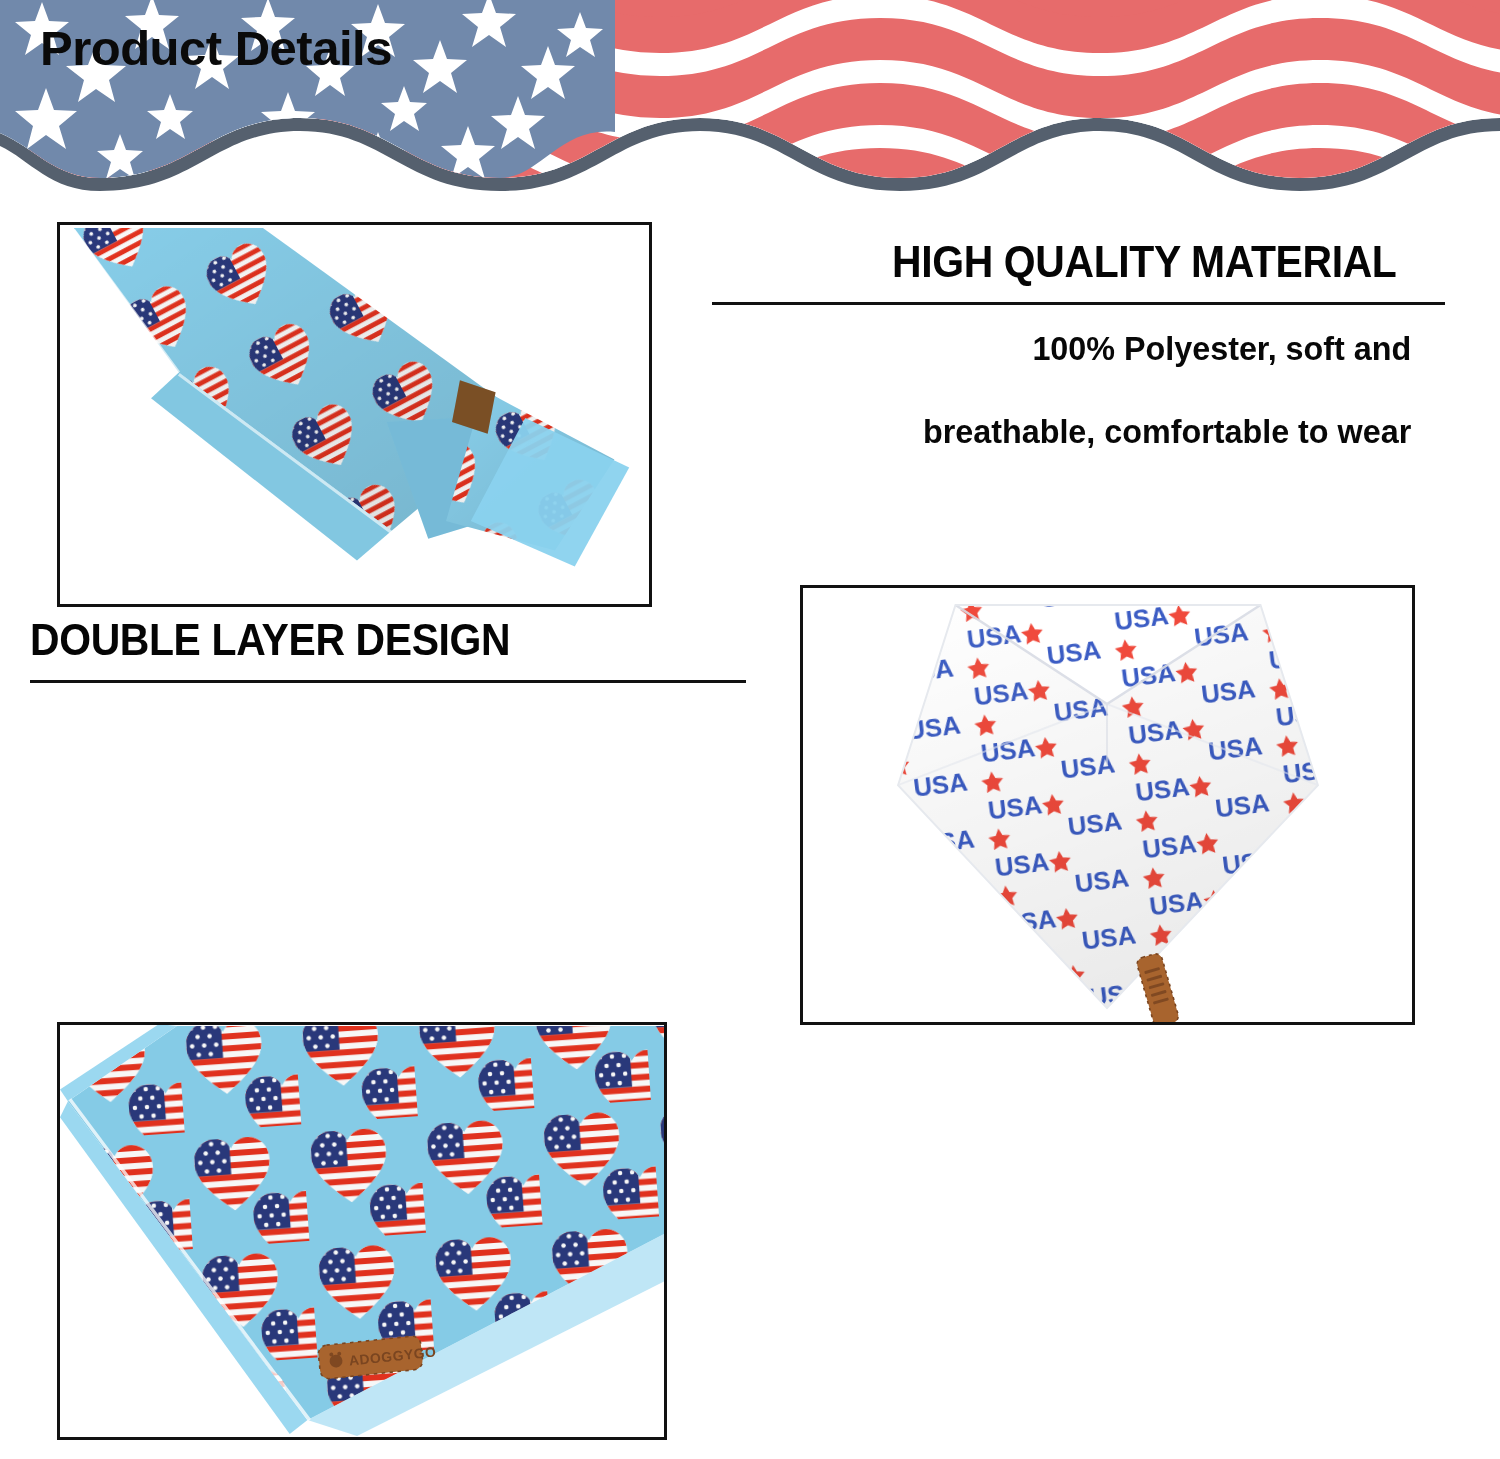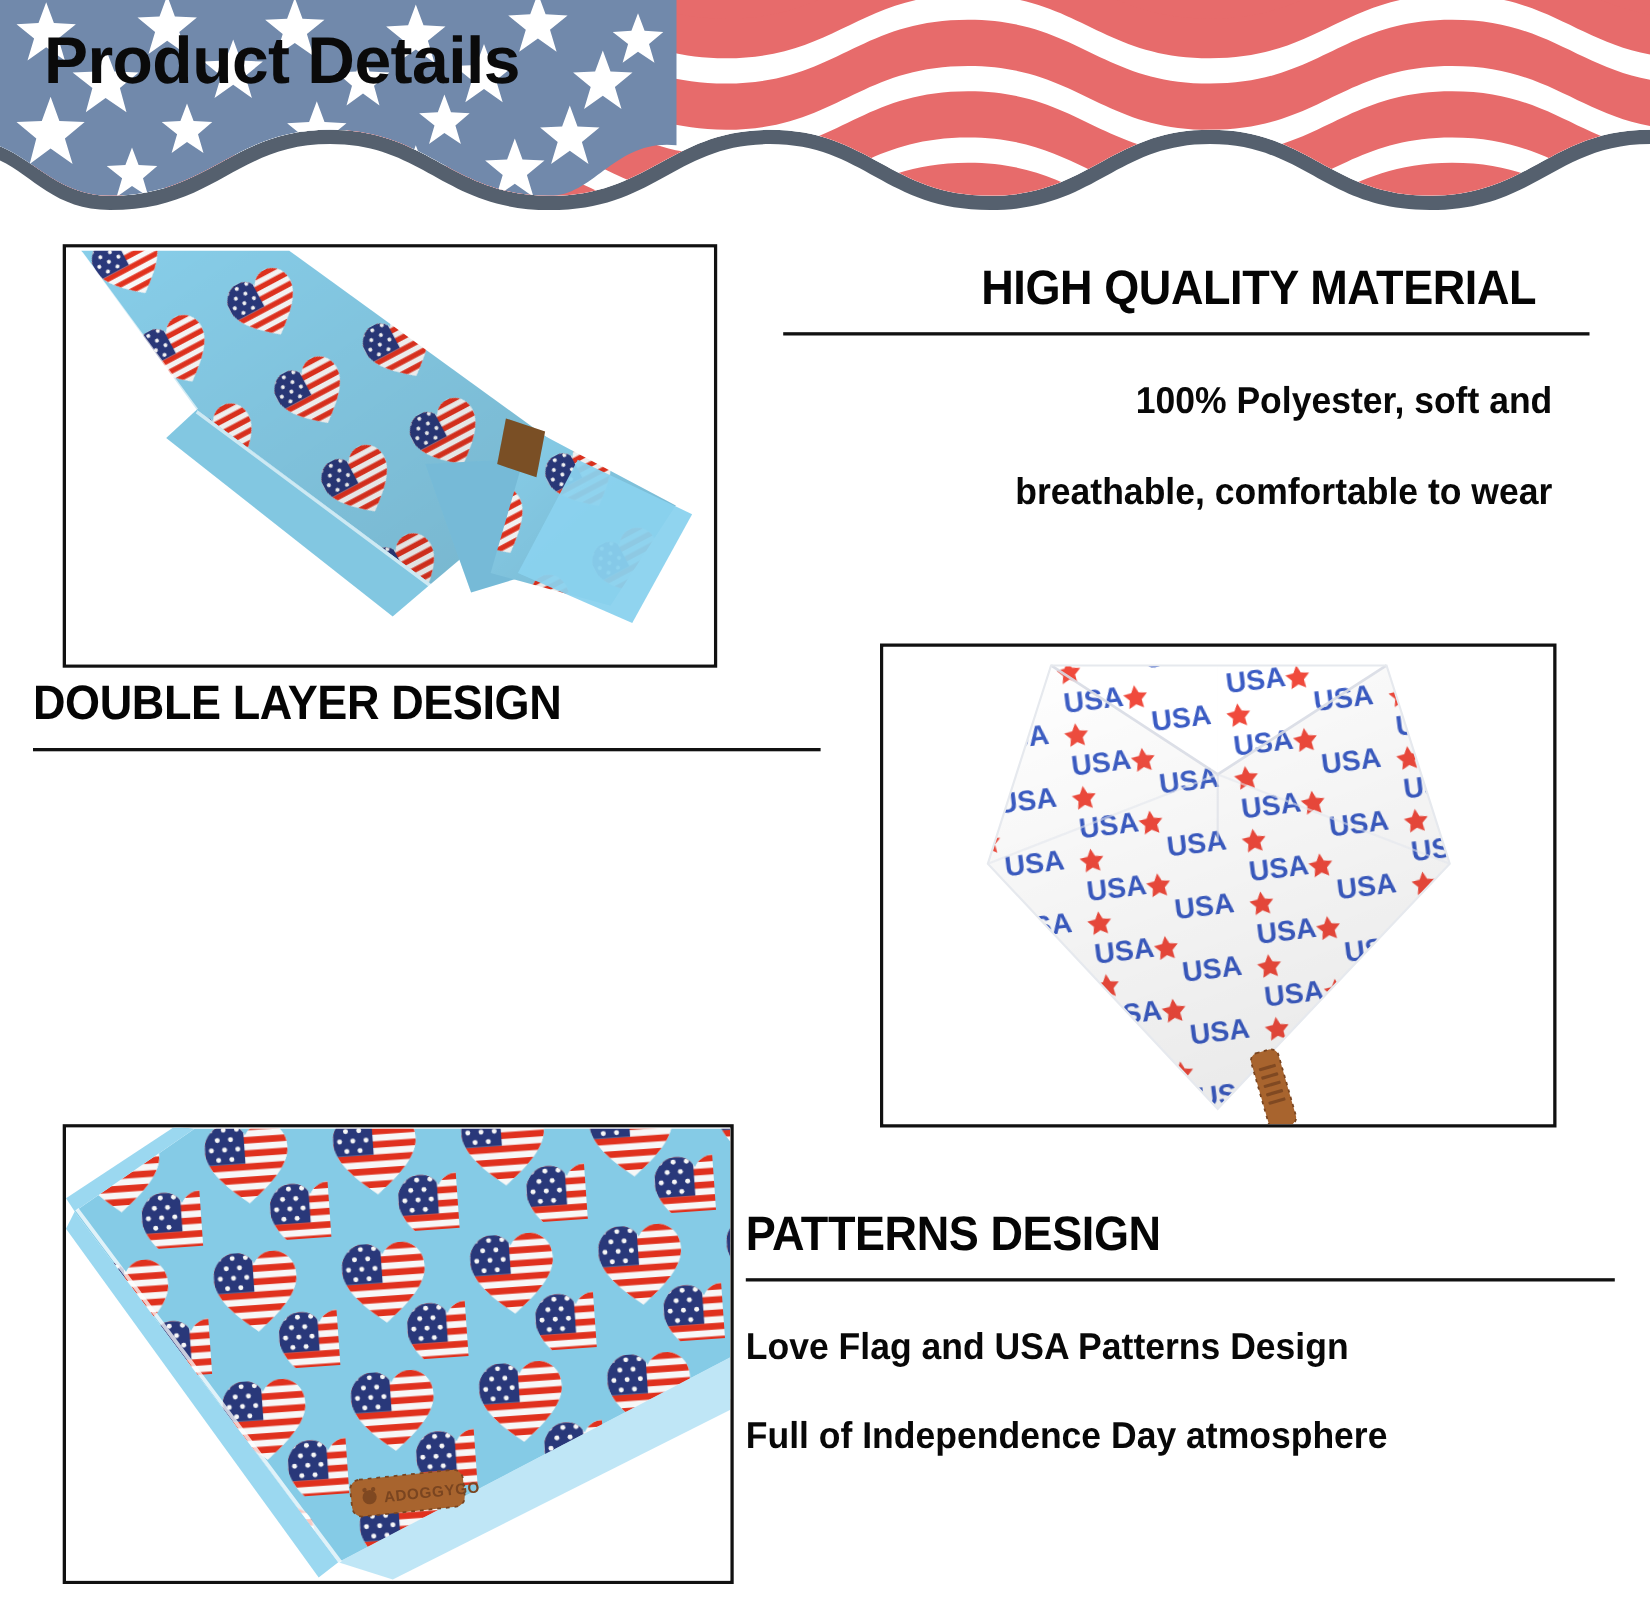--- a/index.html
+++ b/index.html
@@ -26,21 +26,21 @@
     width: 1500px;
     height: 200px;
     overflow: hidden;
   }
   .banner svg { display: block; }
 
   .banner-title {
     position: absolute;
     left: 40px;
     top: 20px;
-    font-size: 60px;
+    font-size: 49px;
     font-weight: bold;
     color: #0a0a0a;
     letter-spacing: -0.5px;
     line-height: 1.15;
     white-space: nowrap;
     font-family: "Liberation Sans", sans-serif;
   }
 
   
   .photo-box {
@@ -72,21 +72,21 @@
     transform: scaleX(0.93);
     transform-origin: left center;
     line-height: 1.1;
     font-family: "Liberation Sans", sans-serif;
   }
   .tb-rule {
     height: 3px;
     background: #111111;
     margin-top: 16px;
   }
-  .tb-lines { margin-top: 40px; }
+  .tb-lines { margin-top: 24px; }
   .tb-line {
     font-size: 34px;
     font-weight: bold;
     color: #080808;
     white-space: nowrap;
     transform: scaleX(0.95);
     transform-origin: left center;
     font-family: "Liberation Sans", sans-serif;
   }
 
@@ -453,22 +453,14 @@
             <circle cx="279" cy="335" r="6.5" fill="#7A4520" opacity="0.9"></circle>
             <circle cx="275" cy="328" r="2" fill="#7A4520" opacity="0.9"></circle>
             <circle cx="283" cy="328" r="2" fill="#7A4520" opacity="0.9"></circle>
             <text x="292" y="341" font-family="'Liberation Sans', sans-serif" font-size="14" font-weight="bold" letter-spacing="0.6" fill="#7A4520">ADOGGYGO</text>
           </g>
         </g>
       </svg>
     </div>
   </div>
 
-  <div class="text-block" id="block-patterns">
-    <div class="tb-heading">PATTERNS DESIGN</div>
-    <div class="tb-rule"></div>
-    <div class="tb-lines">
-      <div class="tb-line">Love Flag and USA Patterns Design</div>
-      <div class="tb-line">Full of Independence Day atmosphere</div>
-    </div>
-  </div>
 
 </div>
 
 </body></html>

